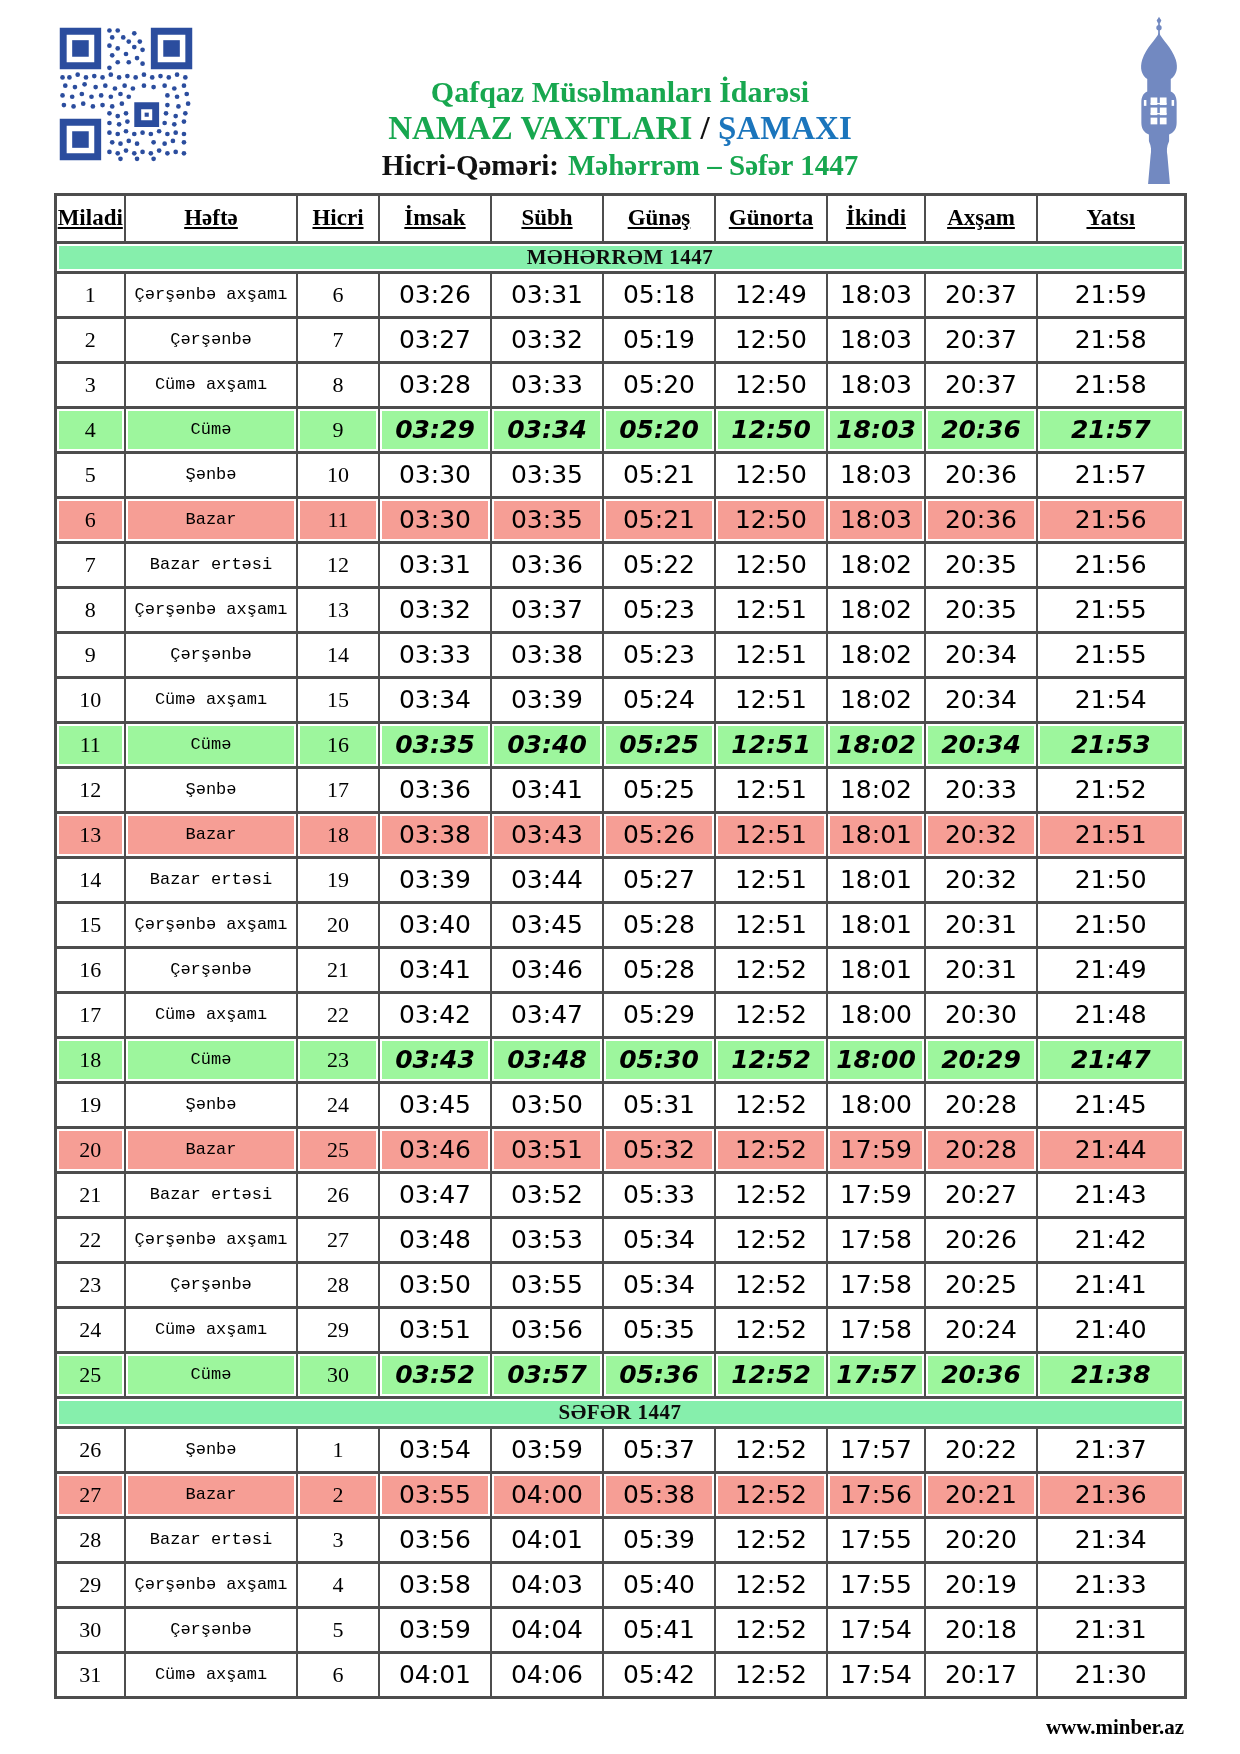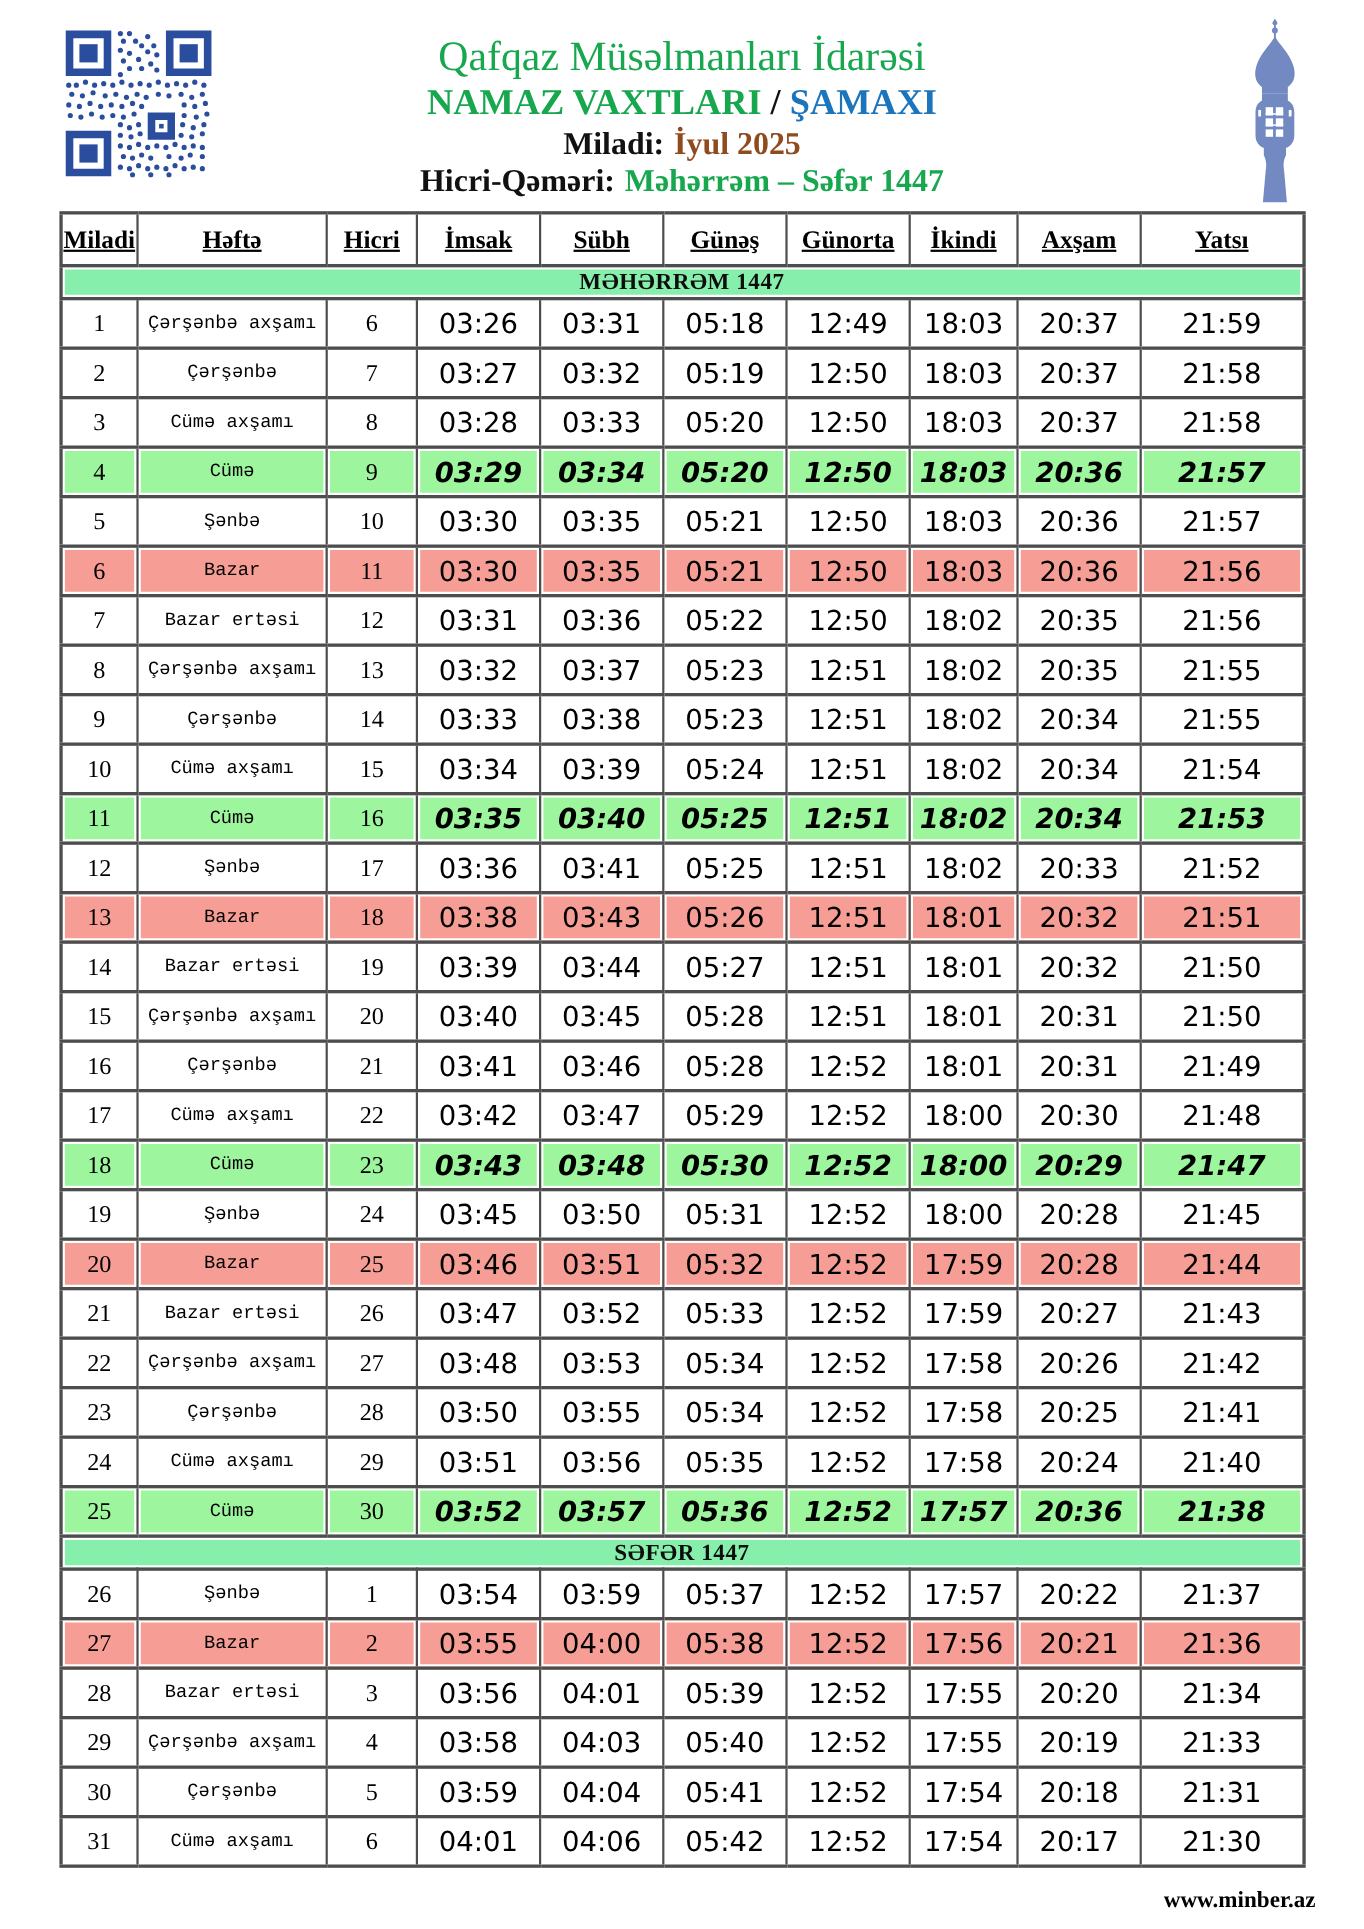--- a/index.html
+++ b/index.html
@@ -7,21 +7,21 @@
     position:relative;
     width:1240px;height:1754px;
     background:#ffffff;
     font-family:"Liberation Serif","DejaVu Serif",serif;
     overflow:hidden;
   }
   
   .hdr{position:relative;padding-top:30px;text-align:center;line-height:1.18;}
   .qr{position:absolute;left:57px;top:25px;width:138px;height:138px;}
   .minaret{position:absolute;right:55px;top:16px;width:52px;height:168px;}
-  .h1{font-size:38px;font-weight:normal;}
+  .h1{font-size:30px;font-weight:bold;margin-top:44px;}
   .h2{font-size:33px;font-weight:bold;}
   .h3,.h4{font-size:29px;font-weight:bold;}
   .c-green{color:#17a74f;}
   .c-blue{color:#1b75bc;}
   .c-brown{color:#8f4a1e;}
   .c-black{color:#111111;}
   .val{margin-left:9px;}
   
   table.ptable{
     width:1130px;margin:10px auto 0 auto;
@@ -55,21 +55,21 @@
   }
   td.c-time{
     font-family:"DejaVu Sans","Liberation Sans",sans-serif;
     font-size:25px;color:#000;font-weight:400;
   }
   tr.friday td{background:#9df69d;box-shadow:inset 0 0 0 2px #ffffff;}
   tr.friday td.c-time{font-weight:bold;font-style:italic;}
   tr.sunday td{background:#f69e95;box-shadow:inset 0 0 0 2px #ffffff;}
   
   .footer{
-    position:absolute;right:44px;bottom:14px;
+    position:absolute;right:56px;bottom:14px;
     font-size:21px;font-weight:bold;color:#000;
     font-family:"Liberation Serif","DejaVu Serif",serif;
   }
 </style>
 </head>
 <body>
 
 <div class="page">
 
   <div class="hdr">
@@ -226,21 +226,20 @@
         <rect x="31" y="121" width="8" height="8"></rect>
         <rect x="12" y="100" width="3" height="7"></rect>
         <rect x="45" y="100" width="3" height="7"></rect>
         <rect x="20" y="103.5" width="19" height="1.6"></rect>
         <rect x="20" y="115.5" width="19" height="1.6"></rect>
       </g>
     </svg>
 
     <div class="h1 c-green">Qafqaz Müsəlmanları İdarəsi</div>
     <div class="h2"><span class="c-green">NAMAZ VAXTLARI</span><span class="c-black"> / </span><span class="c-blue">ŞAMAXI</span></div>
-    <div class="h3"><span class="c-black">Miladi:</span><span class="c-brown val">İyul 2025</span></div>
     <div class="h4"><span class="c-black">Hicri-Qəməri:</span><span class="c-green val">Məhərrəm – Səfər 1447</span></div>
   </div>
 
   <table class="ptable">
     <colgroup>
       <col style="width:70px">
         <col style="width:172px">
         <col style="width:82px">
       <col style="width:112px">
         <col style="width:112px">

